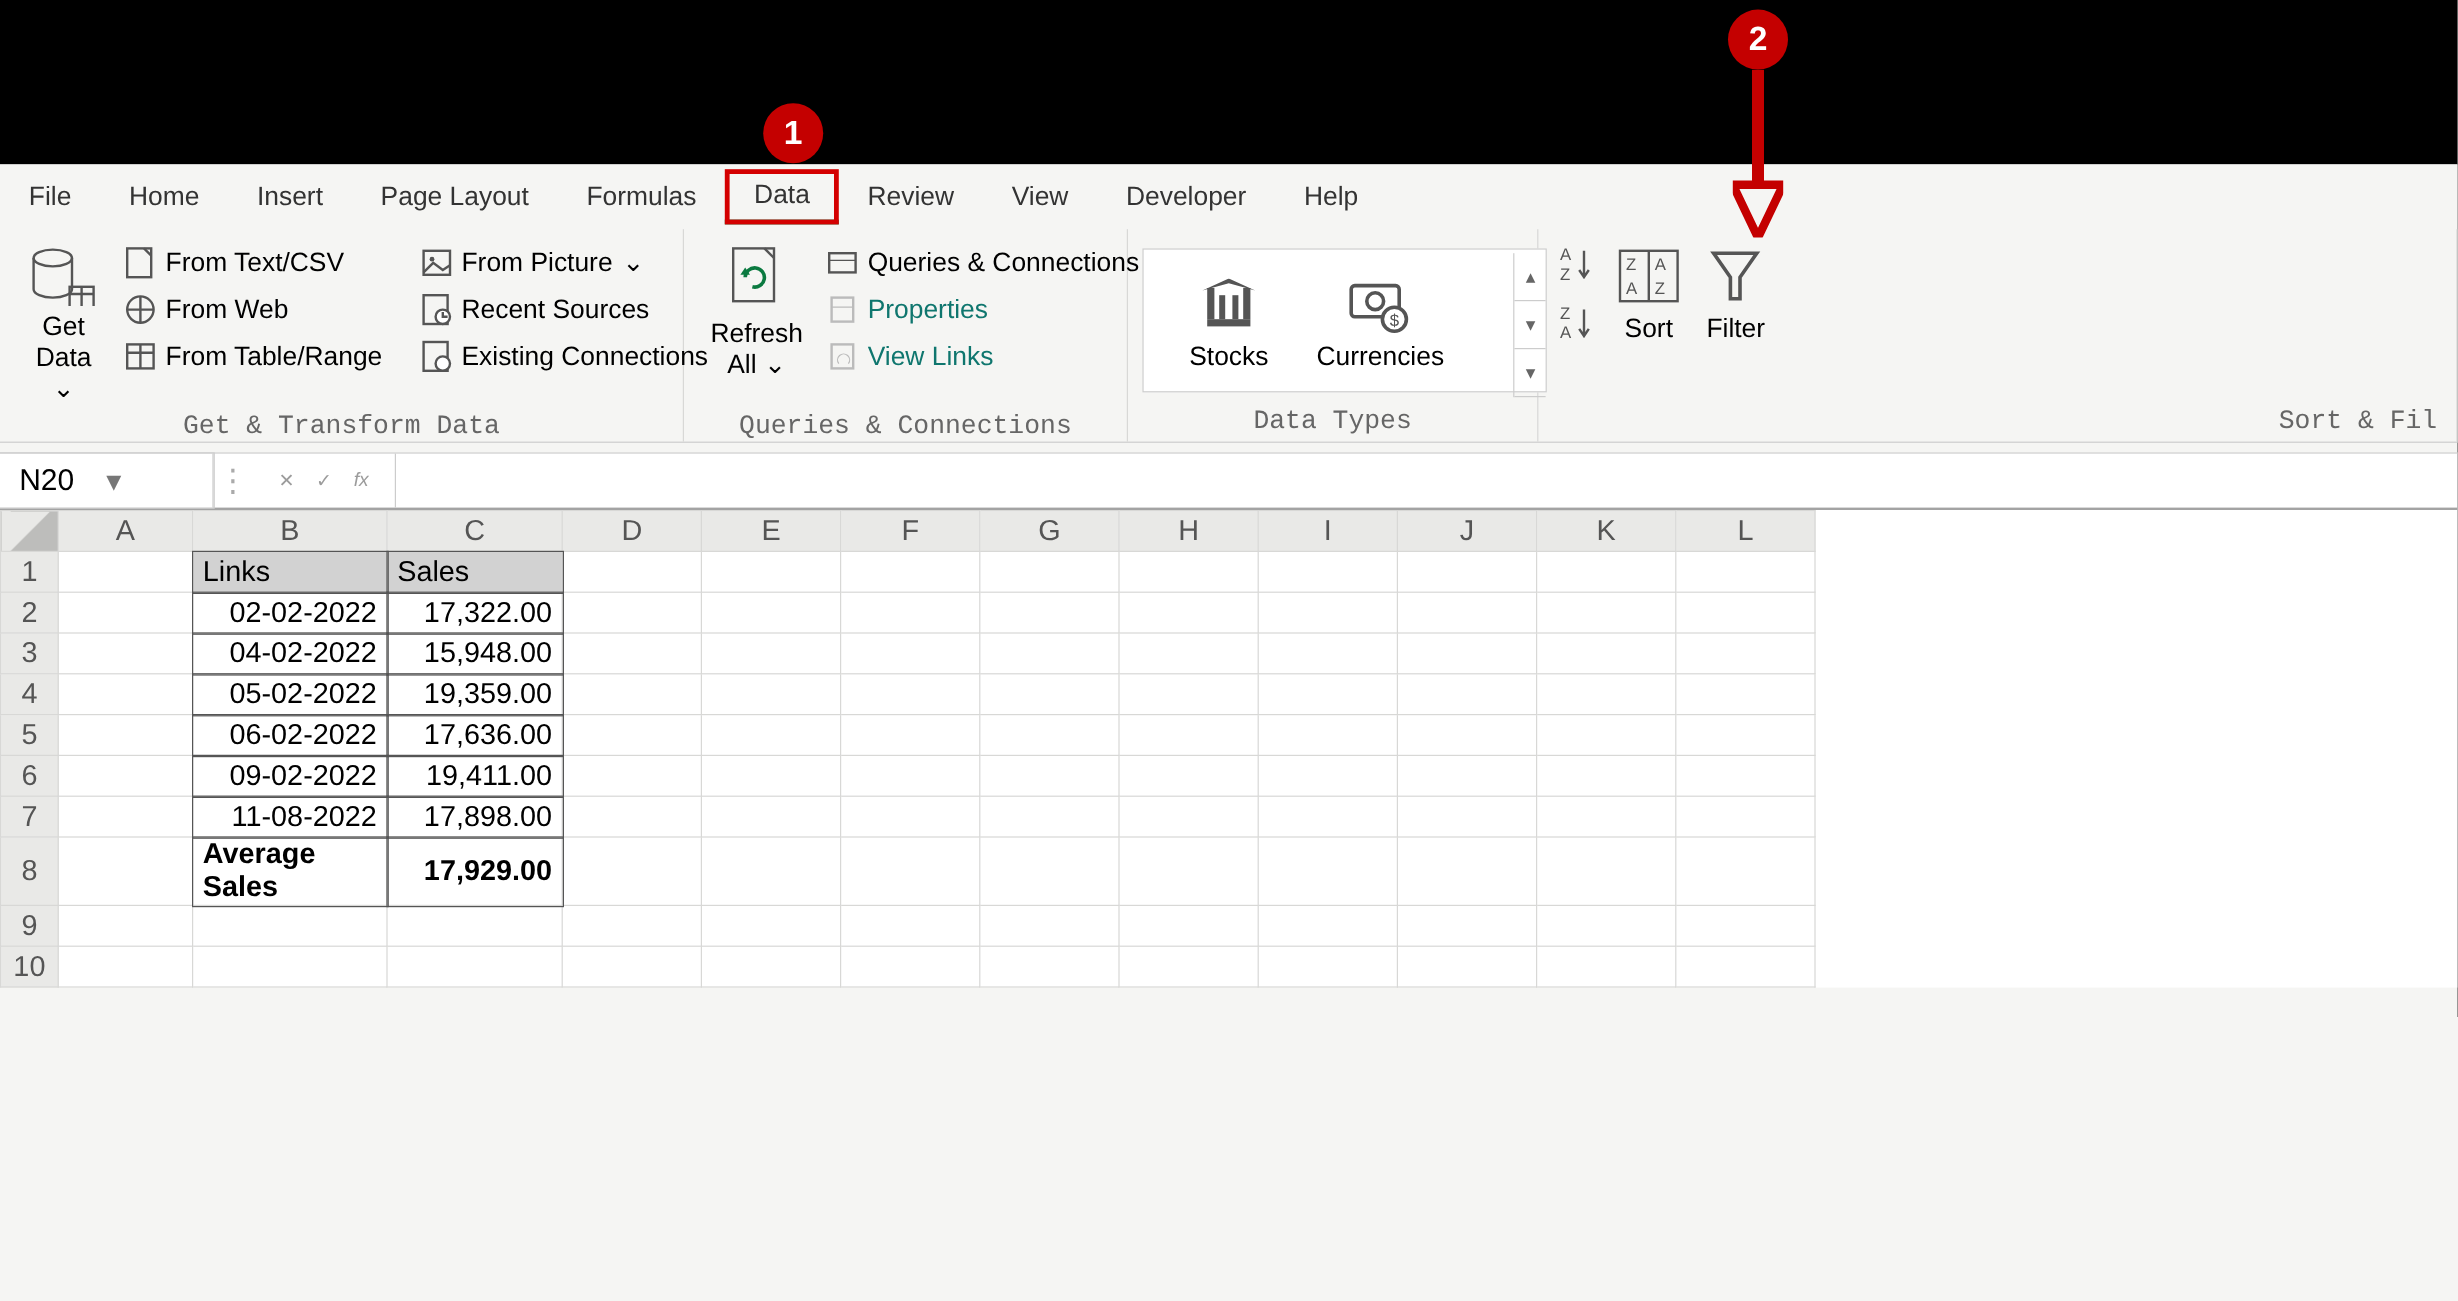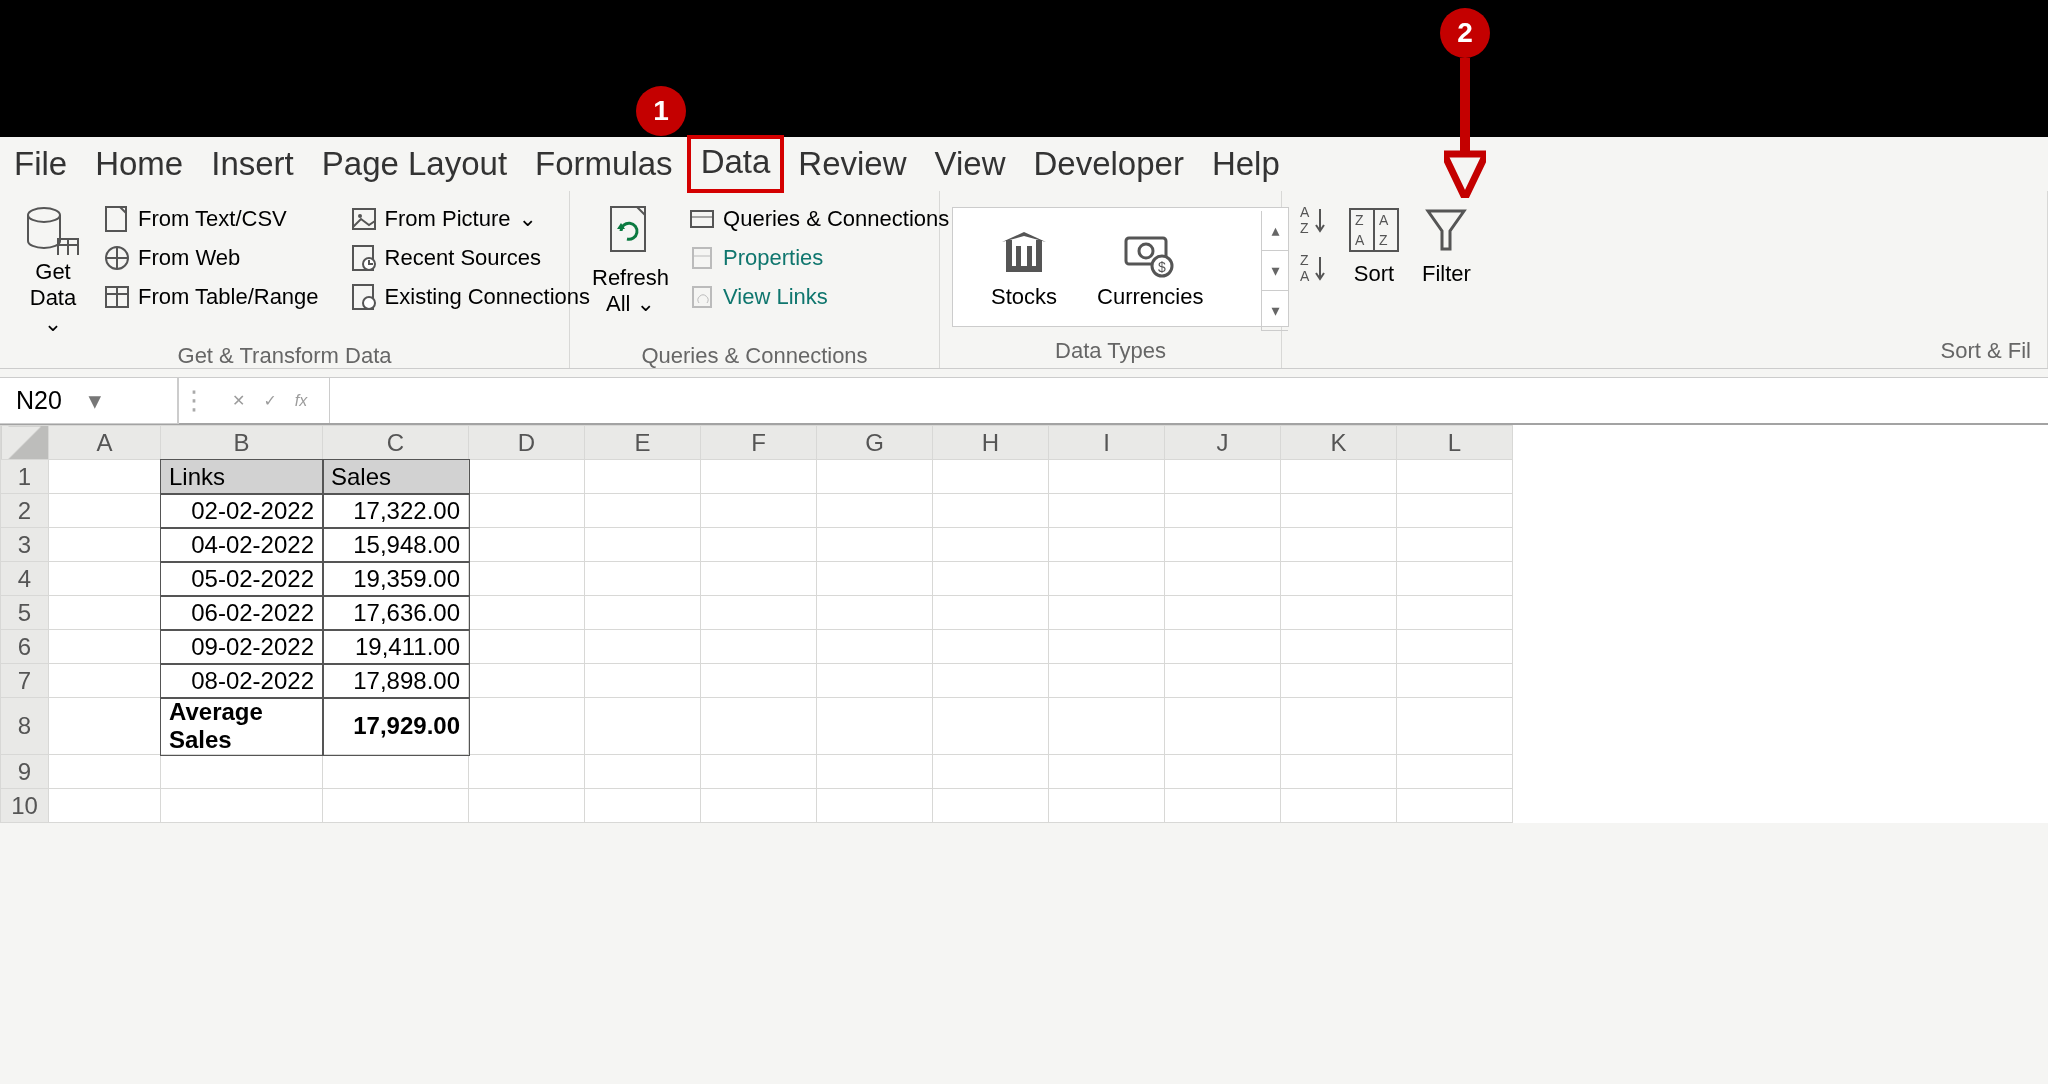--- a/index.html
+++ b/index.html
@@ -1,25 +1,25 @@
 <!DOCTYPE html>
 <html><head>
 <meta charset="utf-8">
 <style>
   * { box-sizing: border-box; margin: 0; padding: 0; }
   body { width: 2048px; height: 1084px; font-family: 'Segoe UI', Arial, sans-serif; background: #000; overflow: hidden; position: relative; }
   .app { position: absolute; top: 137px; left: 0; right: 0; bottom: 0; background: #f5f5f3; }
   .ribbon-tabs { display: flex; background: #f5f5f3; padding: 0 0; height: 54px; align-items: center; }
-  .ribbon-tabs .tab { padding: 8px 14px; font-size: 33px; color: #333; cursor: pointer; position: relative; }
+  .ribbon-tabs .tab { padding: 8px 24px; font-size: 22px; color: #333; cursor: pointer; position: relative; }
   .ribbon-tabs .tab.active { border-bottom: 4px solid #0b7a40; }
   .ribbon-tabs .tab.active-highlight { outline: 4px solid #d40000; outline-offset: -4px; }
   .ribbon-panel { display: flex; height: 178px; background: #f5f5f3; border-bottom: 1px solid #ccc; }
   .ribbon-group { display: flex; flex-direction: column; padding: 6px 12px 0 12px; border-right: 1px solid #d8d8d6; }
   .group-body { flex: 1; display: flex; align-items: flex-start; }
-  .group-label { text-align: center; font-size: 22px; color: #666; margin: 6px 0 4px 0; }
+  .group-label { text-align: center; font-size: 22px; color: #666; margin: 6px 0 4px 0; font-family: Liberation Mono, monospace; }
   .big-btn { display: flex; flex-direction: column; align-items: center; justify-content: flex-start; padding: 6px 10px 0 10px; height: 140px; cursor: pointer; }
   .big-btn svg { margin-bottom: 4px; }
   .big-btn .lbl { font-size: 22px; text-align: center; line-height: 26px; }
   .stack { display: flex; flex-direction: column; gap: 3px; padding-top: 4px; }
   .mini-btn { display: flex; align-items: center; gap: 8px; font-size: 22px; padding: 4px 10px; cursor: pointer; white-space: nowrap; }
   .mini-btn.disabled { color: #0f766e; cursor: default; }
   .mini-btn svg { flex: 0 0 auto; }
   .gallery { display: flex; align-items: center; gap: 40px; border: 1px solid #ccc; background: #fff; padding: 8px 0 0 38px; height: 120px; margin-top: 4px; }
   .gal-item { display: flex; flex-direction: column; align-items: center; gap: 4px; cursor: pointer; }
   .gal-item .gl { font-size: 22px; }
@@ -389,21 +389,21 @@
             <td class="cell"></td>
             <td class="cell"></td>
             <td class="cell"></td>
             <td class="cell"></td>
             <td class="cell"></td>
             <td class="cell"></td>
           </tr>
       <tr>
             <th class="rowh">7</th>
             <td class="cell"></td>
-            <td class="datacell">08-02-2022</td>
+            <td class="datacell">11-08-2022</td>
             <td class="datacell">17,898.00</td>
             <td class="cell"></td>
             <td class="cell"></td>
             <td class="cell"></td>
             <td class="cell"></td>
             <td class="cell"></td>
             <td class="cell"></td>
             <td class="cell"></td>
             <td class="cell"></td>
             <td class="cell"></td>

